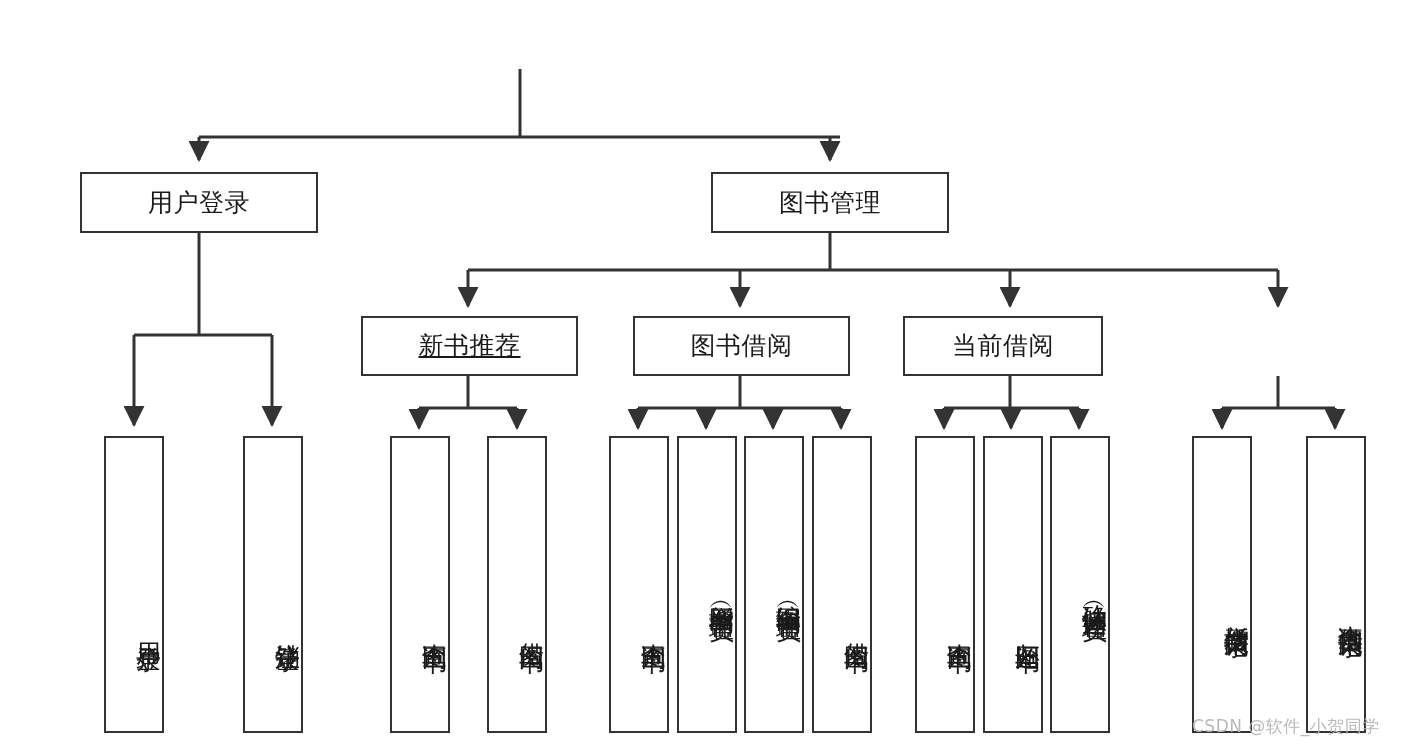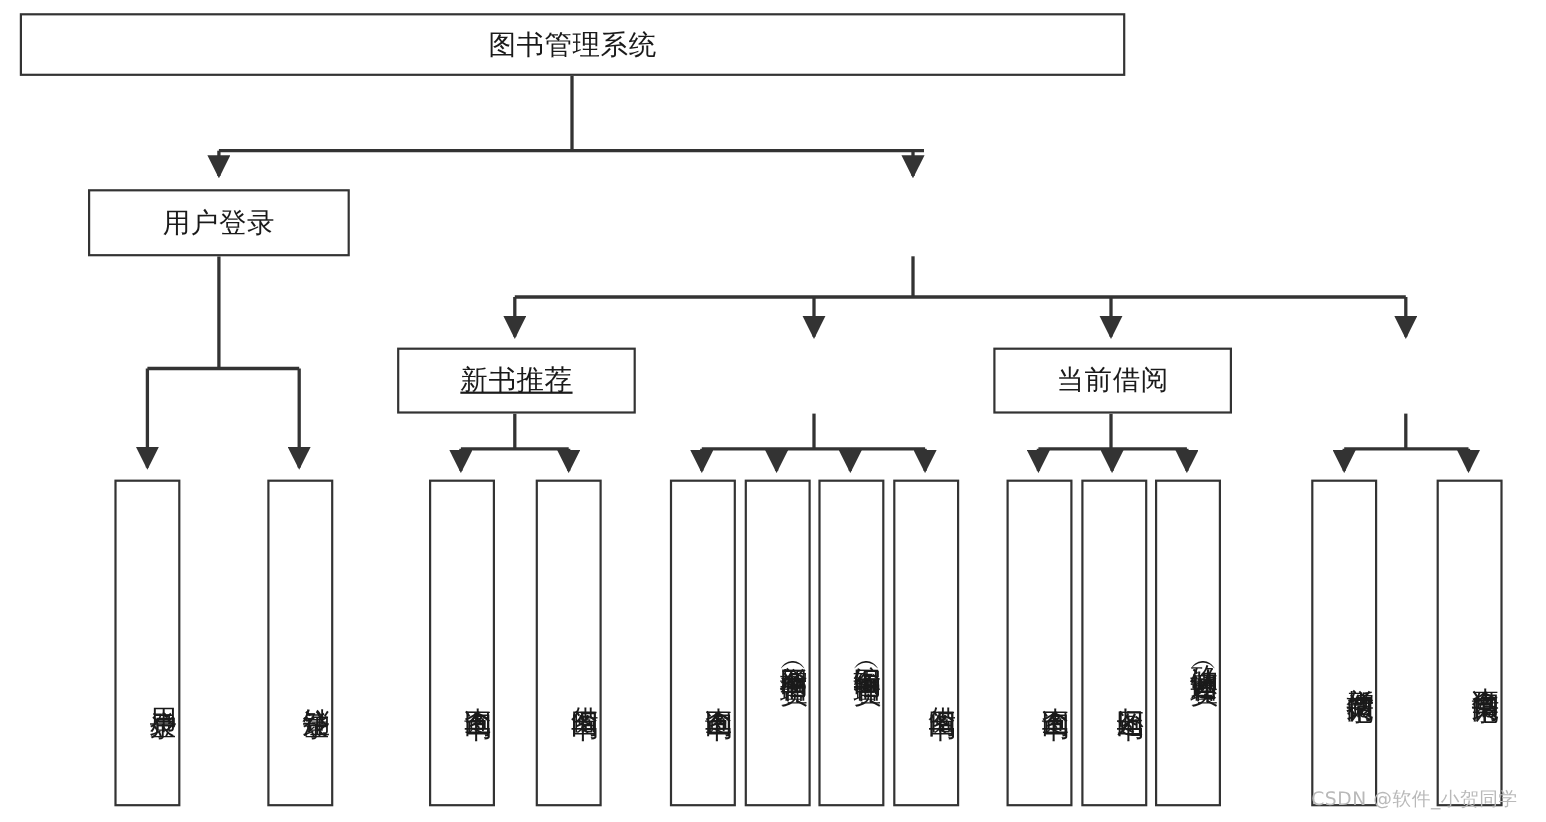--- a/index.html
+++ b/index.html
@@ -111,26 +111,27 @@
       <path d="M 1011 408 L 1011 428" marker-end="url(#arrow)"></path>
       <path d="M 1079 408 L 1079 428" marker-end="url(#arrow)"></path>
 
       <path d="M 1278 376 L 1278 408"></path>
       <path d="M 1222 408 L 1335 408"></path>
       <path d="M 1222 408 L 1222 428" marker-end="url(#arrow)"></path>
       <path d="M 1335 408 L 1335 428" marker-end="url(#arrow)"></path>
     </g>
   </svg>
 
-  <div class="node node-h" style="left:18px; top:12px; width:1005px; height:57px;">图书管理系统</div>
 
   <div class="node node-h" style="left:80px; top:172px; width:238px; height:61px;">用户登录</div>
+  <div class="node node-h" style="left:711px; top:172px; width:238px; height:61px;">图书管理</div>
 
   <div class="node node-h" style="left:361px; top:316px; width:217px; height:60px;text-decoration:underline;">新书推荐</div>
-  <div class="node node-h" style="left:903px; top:316px; width:217px; height:60px;text-align:right;">当前借阅</div>
+  <div class="node node-h" style="left:633px; top:316px; width:217px; height:60px;">图书借阅</div>
+  <div class="node node-h" style="left:903px; top:316px; width:200px; height:60px;text-align:right;">当前借阅</div>
 
   <div class="node node-v pad-mid" style="left:104px; top:436px; width:60px; height:297px;">用户登录</div>
   <div class="node node-v pad-mid" style="left:243px; top:436px; width:60px; height:297px;">注销登录</div>
 
   <div class="node node-v pad-mid" style="left:390px; top:436px; width:60px; height:297px;">查询图书</div>
   <div class="node node-v pad-mid" style="left:487px; top:436px; width:60px; height:297px;">借阅图书</div>
 
   <div class="node node-v pad-mid" style="left:609px; top:436px; width:60px; height:297px;">查询图书</div>
   <div class="node node-v pad-lo" style="left:677px; top:436px; width:60px; height:297px;">新增图书（管理员）</div>
   <div class="node node-v pad-lo" style="left:744px; top:436px; width:60px; height:297px;">编辑图书（管理员）</div>

